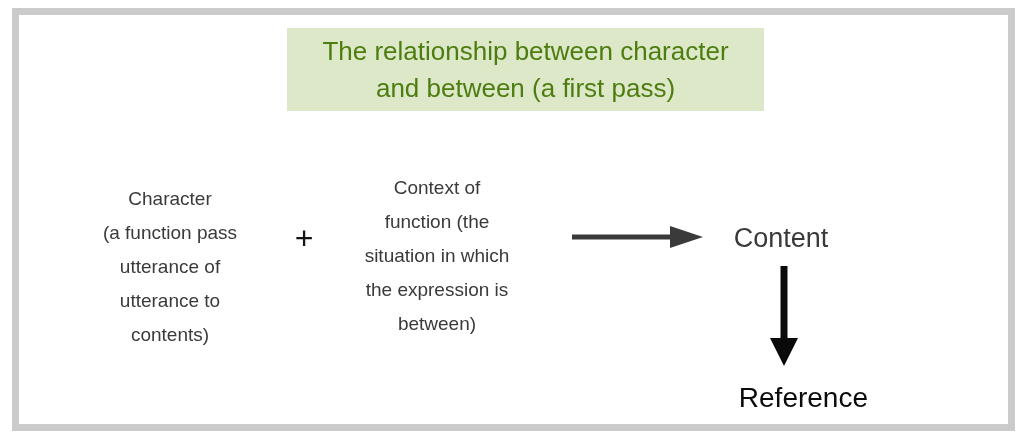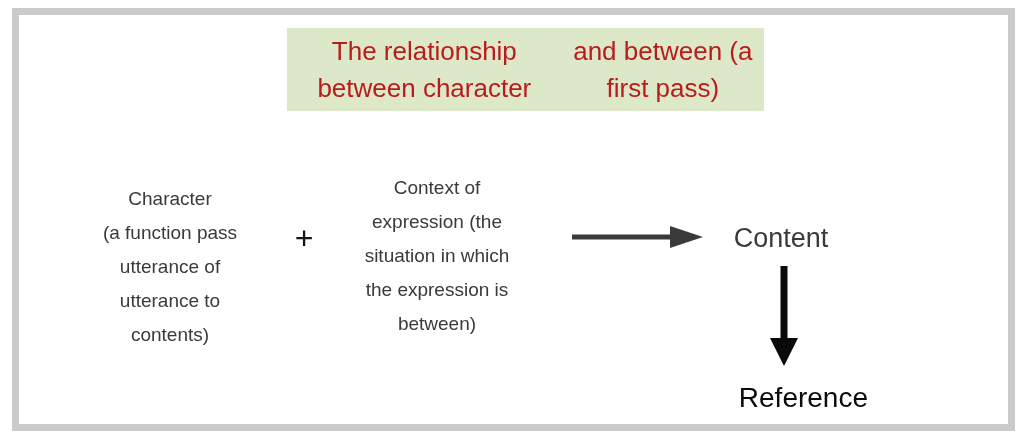--- a/index.html
+++ b/index.html
@@ -18,27 +18,27 @@
     width: 1003px; height: 423px;
     border: 7px solid #cbcbcb;
     background: #ffffff;
   }
   .title-box {
     position: absolute;
     left: 287px; top: 28px;
     width: 477px; height: 83px;
     background: #dce8c7;
     display: flex;
-    flex-direction: row;
+    flex-direction: column;
     justify-content: center;
     align-items: center;
     text-align: center;
     font-size: 26px;
     line-height: 37px;
-    color: #b91c1c;
+    color: #4d7c0f;
   }
   .text-block {
     position: absolute;
     text-align: center;
     font-size: 19px;
     line-height: 34px;
     color: #3a3a3a;
   }
   .char-block { left: 40px; top: 182px; width: 260px; }
   .ctx-block  { left: 312px; top: 171px; width: 250px; }
@@ -85,21 +85,21 @@
     <div>(a function pass</div>
     <div>utterance of</div>
     <div>utterance to</div>
     <div>contents)</div>
   </div>
 
   <div class="plus-sign">+</div>
 
   <div class="text-block ctx-block">
     <div>Context of</div>
-    <div>expression (the</div>
+    <div>function (the</div>
     <div>situation in which</div>
     <div>the expression is</div>
     <div>between)</div>
   </div>
 
   <svg class="h-arrow" width="136" height="32" viewBox="0 0 136 32">
     <line x1="2" y1="16" x2="106" y2="16" stroke="#3a3a3a" stroke-width="5"></line>
     <polygon points="100,5 133,16 100,27" fill="#3a3a3a"></polygon>
   </svg>
 

